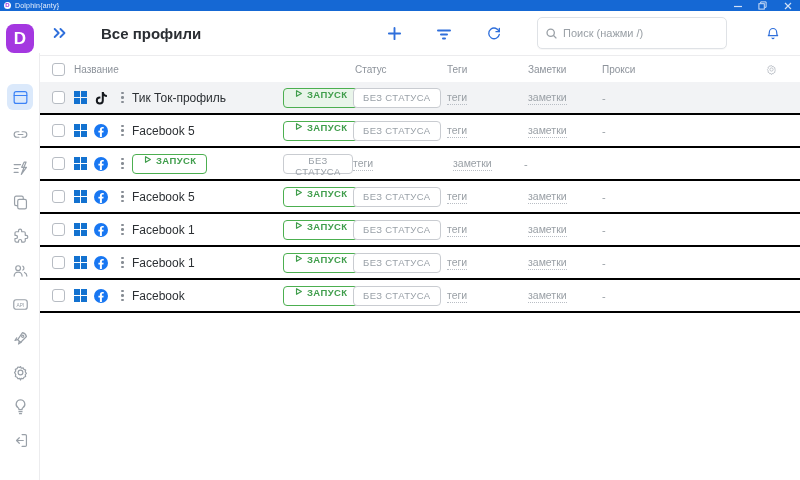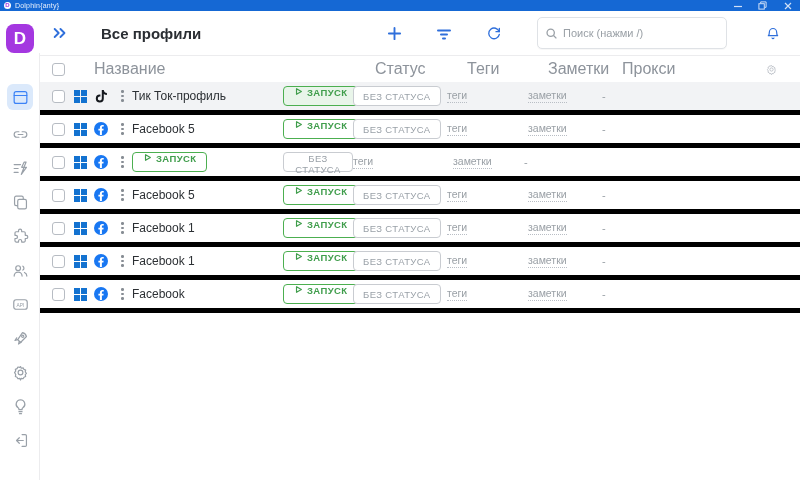--- a/index.html
+++ b/index.html
@@ -46,30 +46,30 @@
   .search-box input::placeholder { color:#9aa0a6; }
   .bell { margin-left:11px; }
   .bell svg { stroke-width:1.8; }
 
   
   .table-region { flex:1; border-top:1px solid #ececee; }
   .thead, .row { display:grid;
     grid-template-columns:34px 20px 22px 16px 151px 70px 94px 75px 78px 120px 1fr;
     align-items:center; }
   .thead { height:26px; }
-  .th { font-size:16px; color:#8d939b;margin-left:20px; }
+  .th { font-size:10px; color:#8d939b; }
   .th-name { grid-column:2 / 6; }
   .th-status { grid-column:7; padding-left:2px; }
   .th-tags { grid-column:8; }
   .th-notes { grid-column:9; padding-left:6px; }
   .th-proxy { grid-column:10; padding-left:2px; }
   .th-gear { grid-column:11; justify-self:end; padding-right:22px; display:flex; cursor:pointer; }
   .th-gear svg { stroke:#b3b8bf; fill:none; stroke-width:1.4; }
 
-  .row { height:33px; border-bottom:5px solid #000000; background:#fff; }
+  .row { height:33px; border-bottom:2px solid #000000; background:#fff; }
   .row.highlighted { background:#f2f3f5; }
   .cell { display:flex; align-items:center; min-width:0; }
   .cell.check { padding-left:12px; }
   .checkbox { width:13px; height:13px; border:1.5px solid #b7bcc3; border-radius:3px; background:#fff;
     cursor:pointer; display:inline-block; }
   .kebab { display:inline-flex; flex-direction:column; gap:2px; padding:3px 5px; cursor:pointer; }
   .kebab i { width:2.5px; height:2.5px; border-radius:50%; background:#878d94; }
   .name { font-size:12px; color:#2c3034; white-space:nowrap; overflow:hidden; }
 
   .btn-launch { display:inline-flex; align-items:flex-start; gap:4px; height:20px; padding:0 10px;

